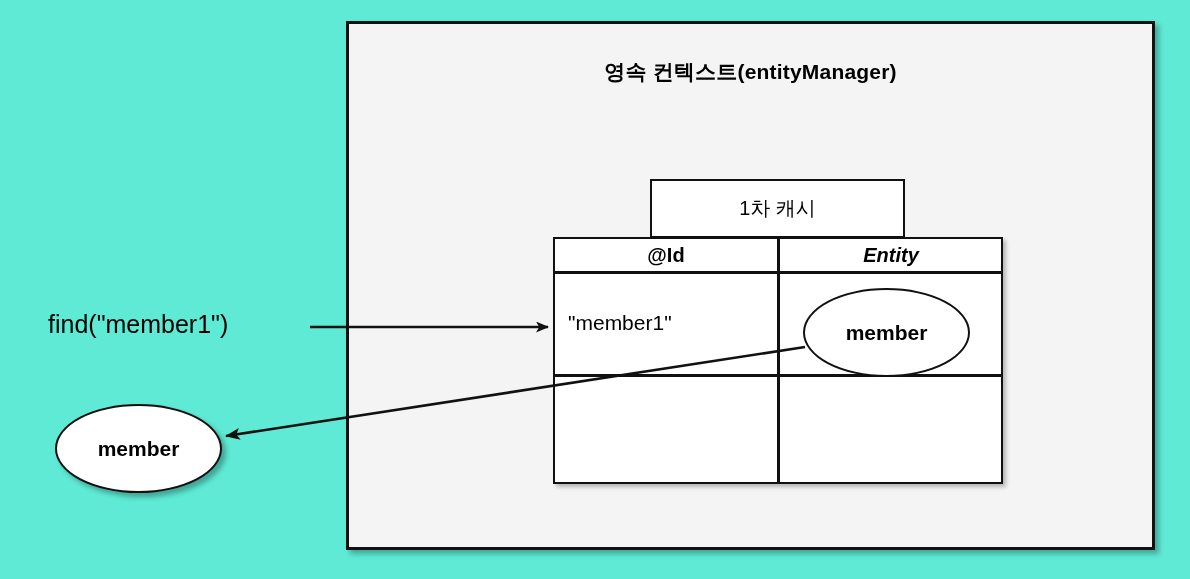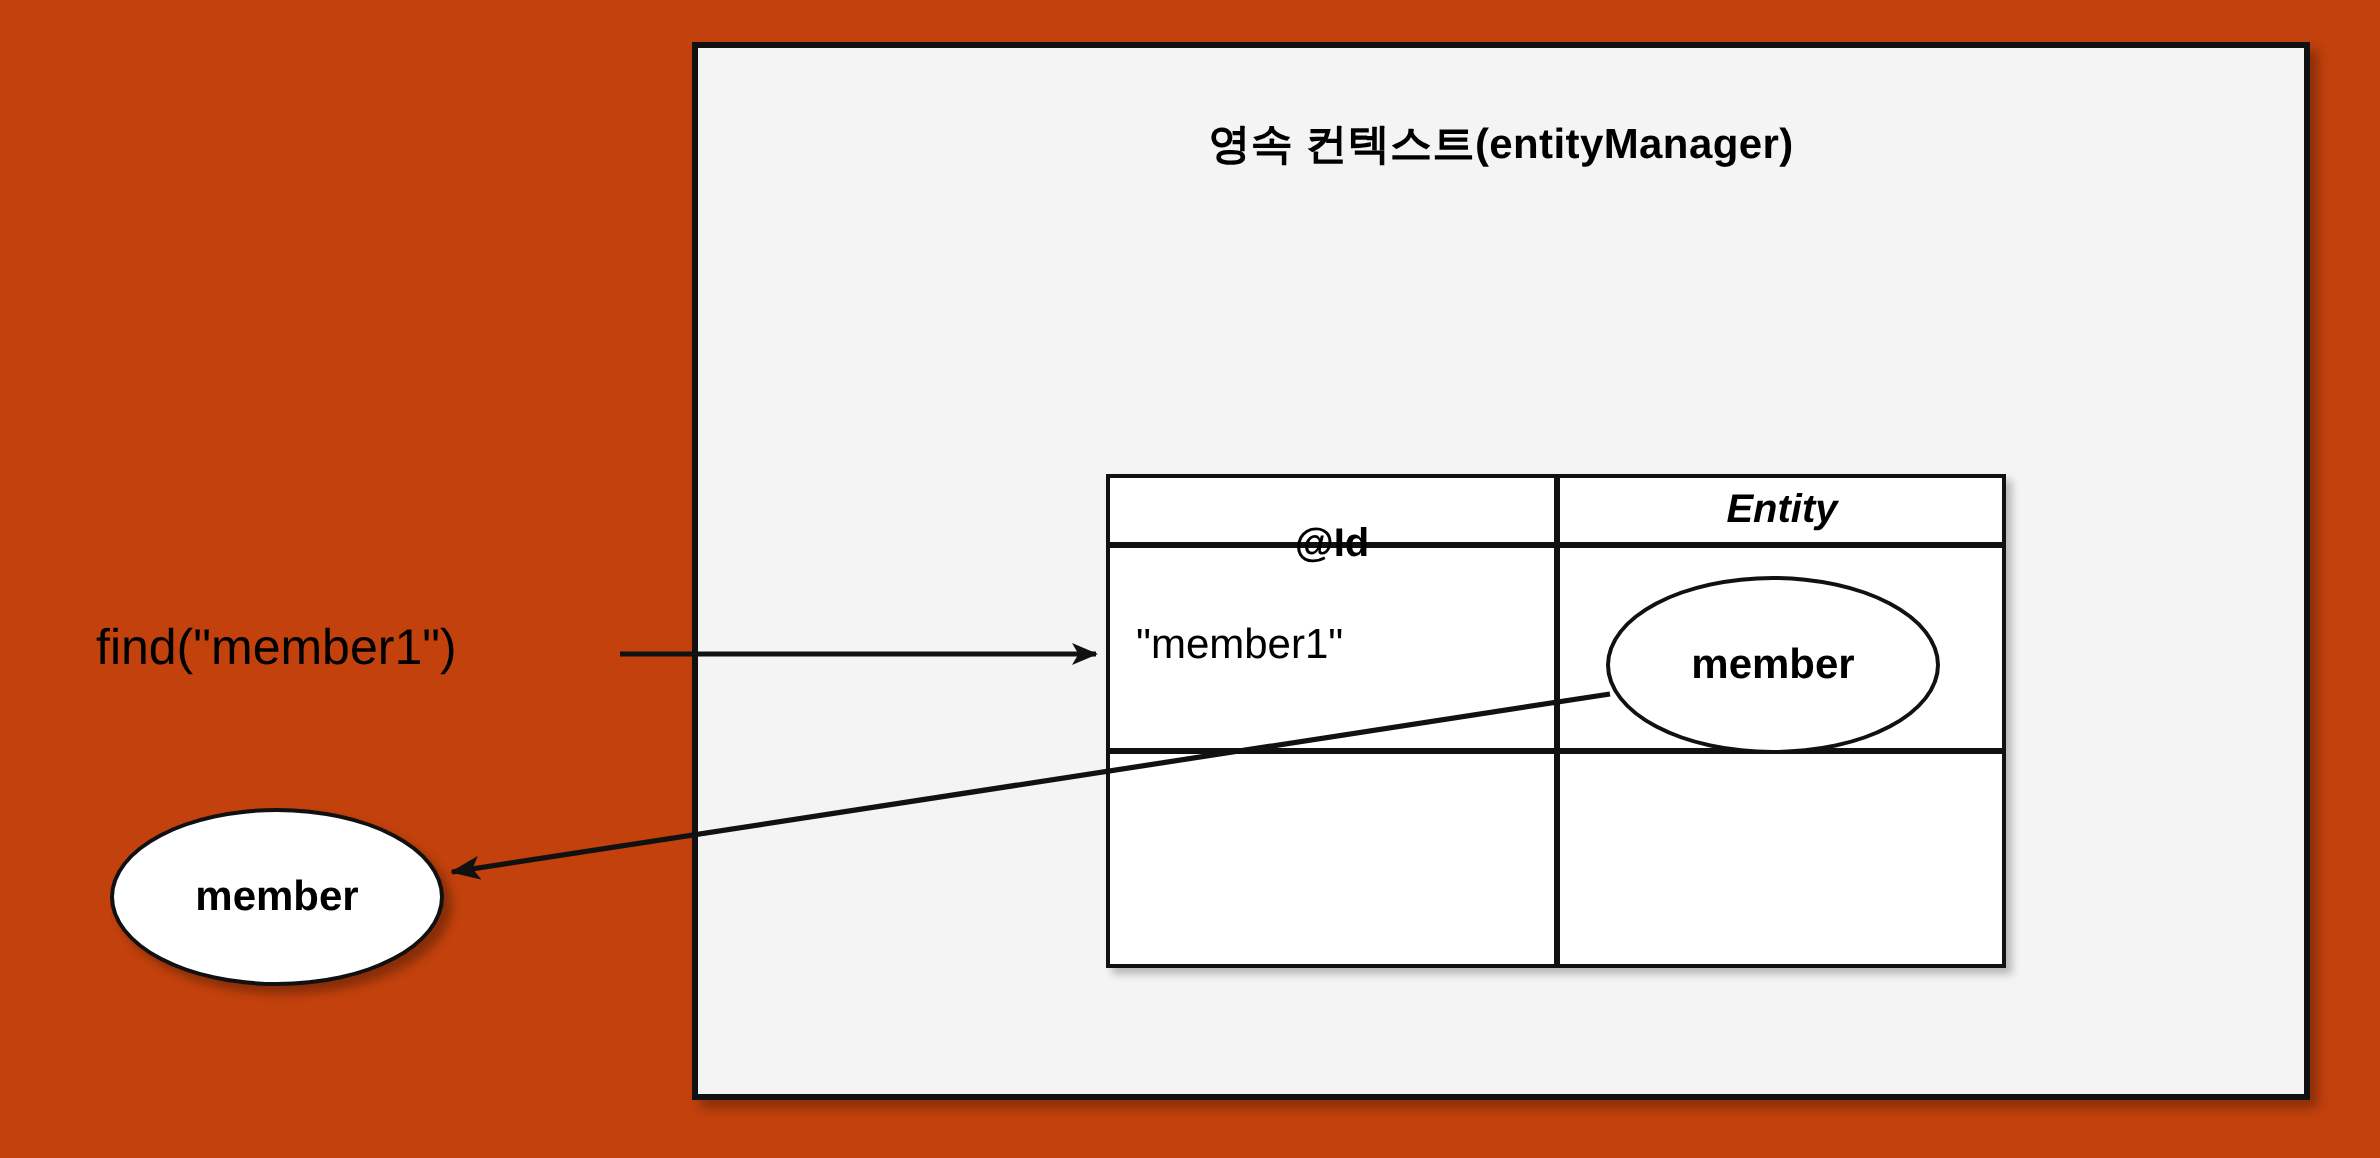--- a/index.html
+++ b/index.html
@@ -8,21 +8,21 @@
     background: #ffffff;
   }
   body {
     font-family: "Liberation Sans", "DejaVu Sans", sans-serif;
     color: #000000;
   }
   #canvas {
     position: relative;
     width: 1190px;
     height: 579px;
-    background: #c2410c;
+    background: #5eead4;
     overflow: hidden;
   }
 
   
   .context-panel {
     position: absolute;
     left: 346px;
     top: 21px;
     width: 809px;
     height: 529px;
@@ -96,21 +96,21 @@
     position: absolute;
     top: 0;
     height: 32px;
     display: flex;
     align-items: center;
     justify-content: center;
     font-size: 20px;
     font-weight: bold;
     white-space: nowrap;
   }
-  .tbl-head-cell.c1 { left: 0;     width: 222px; margin-top: 17px; }
+  .tbl-head-cell.c1 { left: 0;     width: 222px; }
   .tbl-head-cell.c2 { left: 224px; width: 224px; font-style: italic; }
 
   .tbl-cell-id {
     position: absolute;
     left: 13px;
     top: 32px;
     height: 103px;
     display: flex;
     align-items: center;
     font-size: 21px;
@@ -175,20 +175,23 @@
   }
 </style>
 </head>
 <body>
 
 <div id="canvas">
 
   <div class="context-panel"></div>
   <div class="context-title">영속 컨텍스트(entityManager)</div>
 
+  <div class="cache-tab">
+    <span class="cache-tab-label">1차 캐시</span>
+  </div>
 
   <div class="cache-table">
     <div class="tbl-col-divider"></div>
     <div class="tbl-row-divider r1"></div>
     <div class="tbl-row-divider r2"></div>
 
     <div class="tbl-head-cell c1">@Id</div>
     <div class="tbl-head-cell c2">Entity</div>
 
     <div class="tbl-cell-id">"member1"</div>

